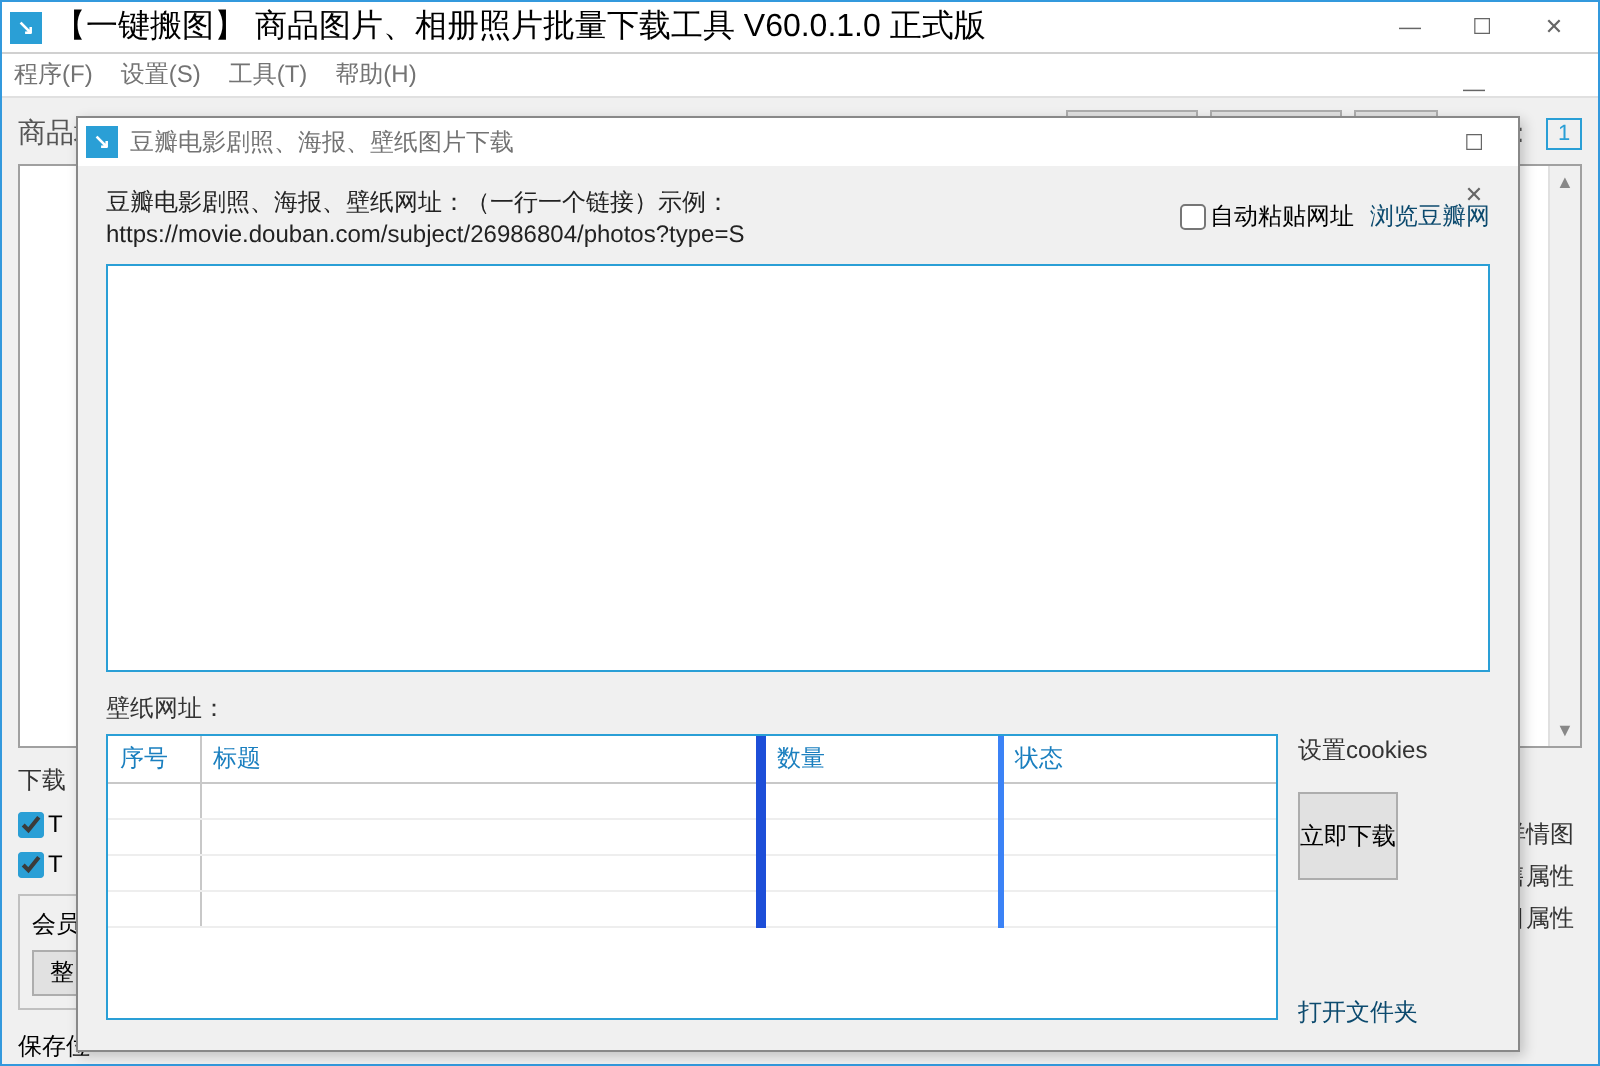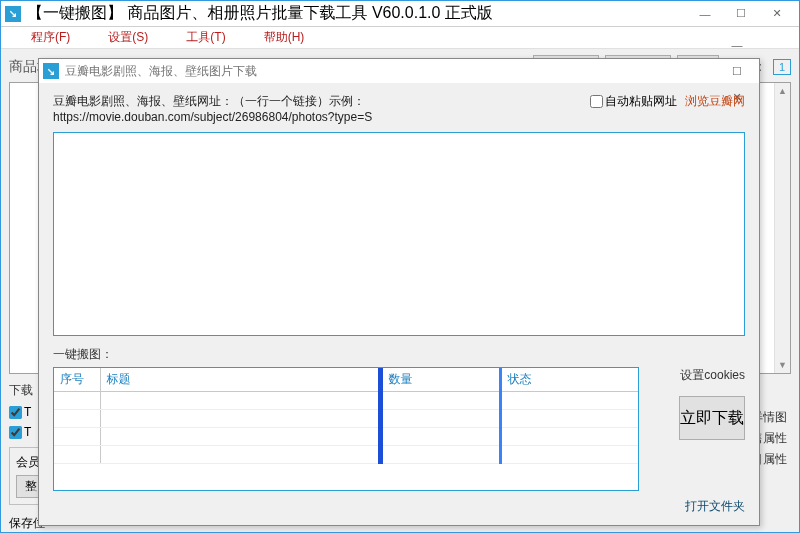--- a/index.html
+++ b/index.html
@@ -7,21 +7,21 @@
 
 
 .main-window { width: 800px; height: 533px; border: 1px solid #3399dd; background: #f0f0f0; position: relative; }
 .main-titlebar { height: 26px; background: #fff; display: flex; align-items: center; padding: 0 4px; border-bottom: 1px solid #d0d0d0; }
 .main-titlebar .app-icon { width: 16px; height: 16px; background: #2a9fd6; margin-right: 6px; display: flex; align-items: center; justify-content: center; color: #fff; font-size: 10px; font-weight: bold; }
 .main-titlebar .title-text { flex: 1; font-size: 16px; color: #000; }
 .main-titlebar .win-buttons { display: flex; }
 .win-btn { width: 36px; height: 26px; display: flex; align-items: center; justify-content: center; color: #666; font-size: 11px; }
 
 .main-menu { height: 22px; background: #fff; display: flex; align-items: center; padding: 0 6px; gap: 14px; border-bottom: 1px solid #e0e0e0; font-size: 12px; }
-.menu-item { color: #b91c1c; margin-left: 24px; }
+.menu-item { color: #737373; }
 
 .main-body { padding: 6px 8px; background: #f0f0f0; height: calc(100% - 48px); position: relative; }
 
 .addr-row { display: flex; align-items: center; gap: 6px; font-size: 14px; color: #555; margin-bottom: 4px; }
 .addr-label { font-family: SimSun, serif; }
 .addr-row .spacer { flex: 1; }
 .chk { display: inline-flex; align-items: center; gap: 2px; font-size: 12px; }
 .chk input { width: 13px; height: 13px; accent-color: #2a9fd6; }
 .small-btn { border: 1px solid #adadad; background: #e1e1e1; padding: 2px 8px; font-size: 12px; }
 .skin-box { border: 1px solid #2a9fd6; width: 18px; height: 16px; text-align: center; line-height: 14px; color: #2a9fd6; font-size: 11px; }
@@ -43,41 +43,41 @@
 
 .right-labels { position: absolute; right: 12px; top: 360px; font-size: 12px; color: #333; }
 .right-labels div { margin-bottom: 4px; }
 
 
 .modal { position: absolute; left: 38px; top: 58px; width: 722px; height: 468px; border: 1px solid #888; background: #f0f0f0; box-shadow: 2px 2px 6px rgba(0,0,0,0.2); display: flex; flex-direction: column; }
 .modal-titlebar { height: 24px; background: #fff; display: flex; align-items: center; padding: 0 4px; }
 .modal-titlebar .app-icon { width: 16px; height: 16px; background: #2a9fd6; margin-right: 6px; display: flex; align-items: center; justify-content: center; color: #fff; font-size: 10px; font-weight: bold; }
 .modal-titlebar .title-text { flex: 1; font-size: 12px; font-weight: normal; color: #737373; }
 .modal-body { padding: 10px 14px; flex: 1; display: flex; flex-direction: column; }
-.modal-instruct { display: flex; align-items: flex-start; gap: 8px; font-size: 12px; margin-bottom: 8px; }
+.modal-instruct { display: flex; align-items: center; gap: 8px; font-size: 12px; margin-bottom: 8px; }
 .modal-instruct .txt { flex: 1; color: #222; }
-.link-btn { color: #c2410c; cursor: pointer; }
+.link-btn { color: #0c4a6e; cursor: pointer; }
 
 .modal-textarea { flex: 1; border: 1px solid #2a9fd6; background: #fff; min-height: 200px; }
 
 .modal-status-label { font-size: 12px; color: #333; margin: 10px 0 4px; }
 
 .modal-bottom { display: flex; gap: 10px; align-items: flex-start; }
-.modal-table-wrap { flex: 1; border: 1px solid #2a9fd6; background: #fff; height: 124px; overflow: hidden; }
+.modal-table-wrap { flex: 1; border: 1px solid #2a9fd6; background: #fff; height: 143px; overflow: hidden; }
 .modal-table { width: 100%; border-collapse: collapse; font-size: 12px; }
 .modal-table th { text-align: left; padding: 3px 6px; color: #1a7fbf; font-weight: normal; border-bottom: 1px solid #c8c8c8; }
 .modal-table td { padding: 2px 6px; border-bottom: 1px solid #eee; height: 18px; }
 .col-num { width: 46px; border-right: 1px solid #c8c8c8; }
 .col-title { width: 280px; border-right: 5px solid #1d4ed8; }
 .col-count { width: 120px; border-right: 3px solid #3b82f6; }
 .col-status { }
 
-.modal-side { width: 96px; display: flex; flex-direction: column; gap: 12px; align-items: flex-end; font-size: 12px; }
+.modal-side { width: 96px; display: flex; flex-direction: column; gap: 12px; align-items: flex-start; font-size: 12px; }
 .cookies-link { color: #333; font-size: 12px; text-align: left; }
-.dl-btn { border: 1px solid #adadad; background: #e1e1e1; height: 44px; display: flex; align-items: center; justify-content: center; font-size: 16px; }
+.dl-btn { border: 1px solid #adadad; background: #e1e1e1; height: 44px; display: flex; align-items: center; justify-content: center; font-size: 12px; }
 .open-folder { color: #0c4a6e; text-align: left; margin-top: 20px; }
 </style>
 </head>
 <body>
 
 <div class="main-window">
   <div class="main-titlebar">
     <div class="app-icon">↘</div>
     <div class="title-text">【一键搬图】 商品图片、相册照片批量下载工具  V60.0.1.0 正式版</div>
     <div class="win-buttons">
@@ -166,21 +166,21 @@
       <span class="txt">豆瓣电影剧照、海报、壁纸网址：（一行一个链接）示例：https://movie.douban.com/subject/26986804/photos?type=S</span>
       <label class="chk">
         <input type="checkbox" style="">
           <span>自动粘贴网址</span>
       </label>
       <span class="link-btn">浏览豆瓣网</span>
     </div>
 
     <div class="modal-textarea"></div>
 
-    <div class="modal-status-label">一键搬图：</div>
+    <div class="modal-status-label">壁纸网址：</div>
 
     <div class="modal-bottom">
       <div class="modal-table-wrap">
         <table class="modal-table">
           <thead>
             <tr>
               <th class="col-num">序号</th>
               <th class="col-title">标题</th>
               <th class="col-count">数量</th>
               <th class="col-status">状态</th>

